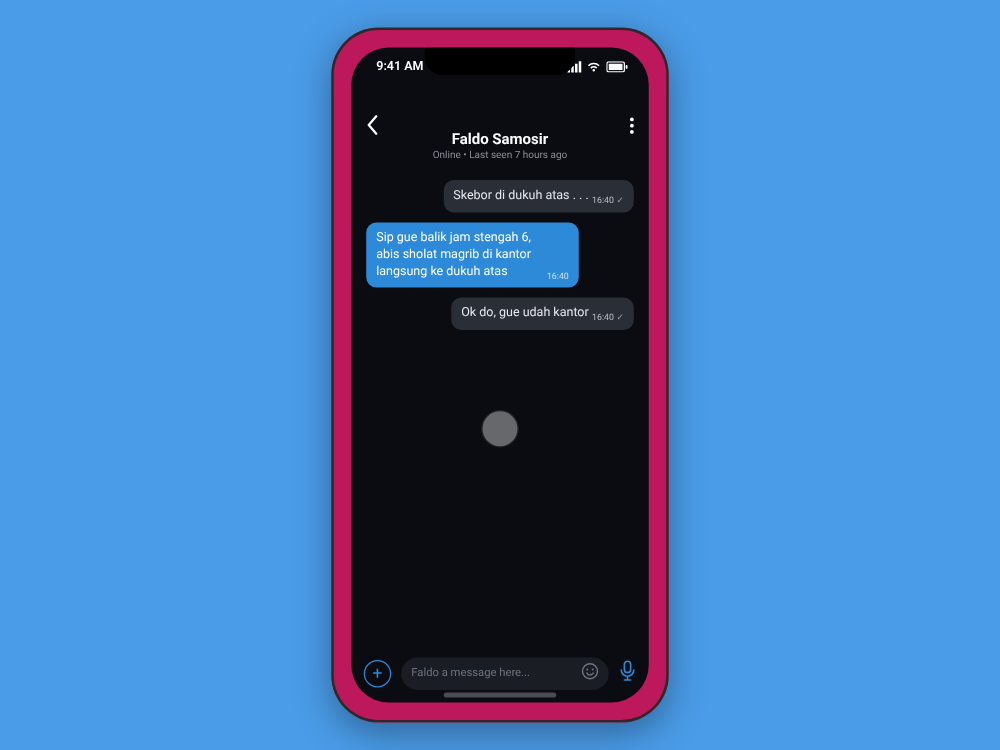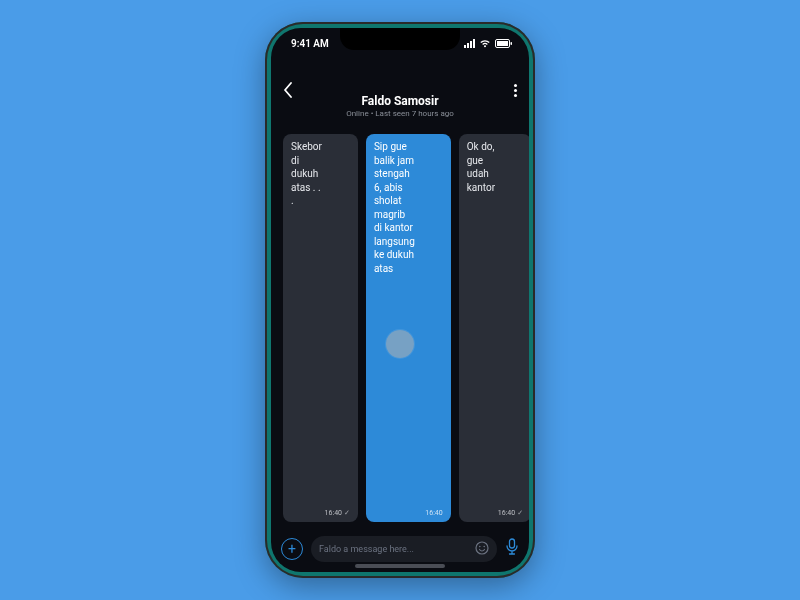--- a/index.html
+++ b/index.html
@@ -9,23 +9,23 @@
     background: #4a9ce8;
     display: flex;
     align-items: center;
     justify-content: center;
     font-family: -apple-system, BlinkMacSystemFont, "Segoe UI", Roboto, sans-serif;
     overflow: hidden;
   }
   .phone {
     width: 270px;
     height: 556px;
-    background: #0f766e;
+    background: #be185d;
     border-radius: 38px;
-    padding: 6px;
+    padding: 16px;
     box-shadow: 0 8px 30px rgba(0,0,0,0.35), inset 0 0 0 2px #2a2a2a;
     position: relative;
   }
   .screen {
     width: 100%;
     height: 100%;
     background: #0a0c12;
     border-radius: 30px;
     overflow: hidden;
     display: flex;
@@ -94,21 +94,21 @@
     color: #fff;
     display:flex;
     justify-content:flex-end;
   }
   .dots-v { display:flex; flex-direction:column; gap:2px; }
   .dots-v span { width:3px; height:3px; border-radius:50%; background:#fff; }
   .messages {
     flex: 1;
     padding: 6px 12px;
     display: flex;
-    flex-direction: row;
+    flex-direction: column;
     gap: 8px;
     overflow: hidden;
     position: relative;
   }
   .row { display:flex; }
   .row.right { justify-content:flex-end; }
   .row.left { justify-content:flex-start; }
   .bubble {
     max-width: 170px;
     border-radius: 8px;

